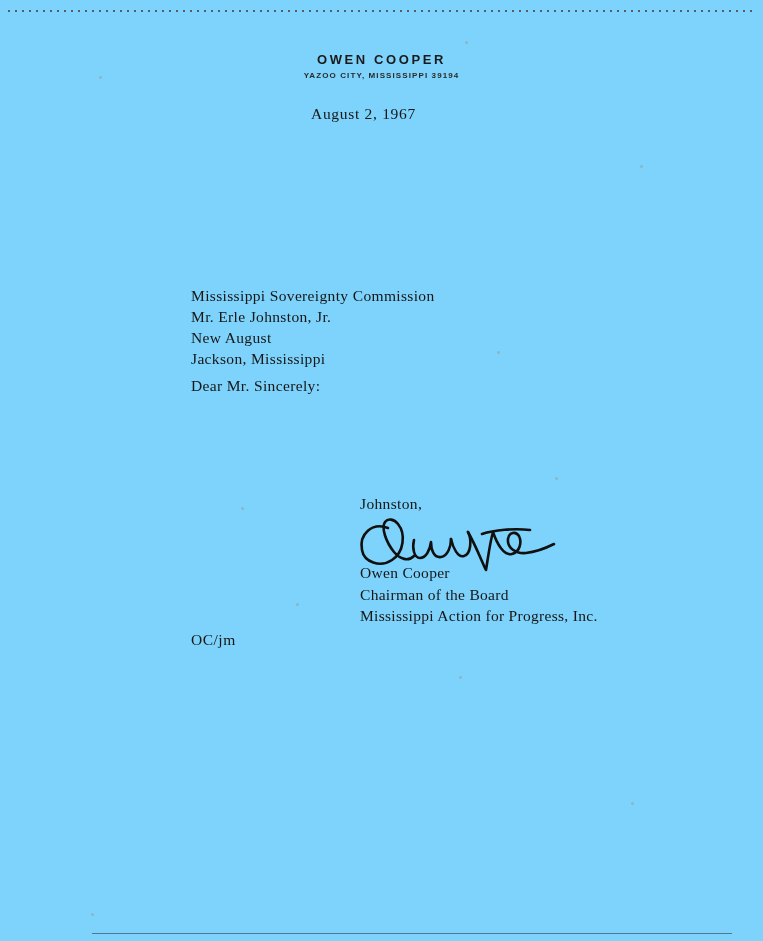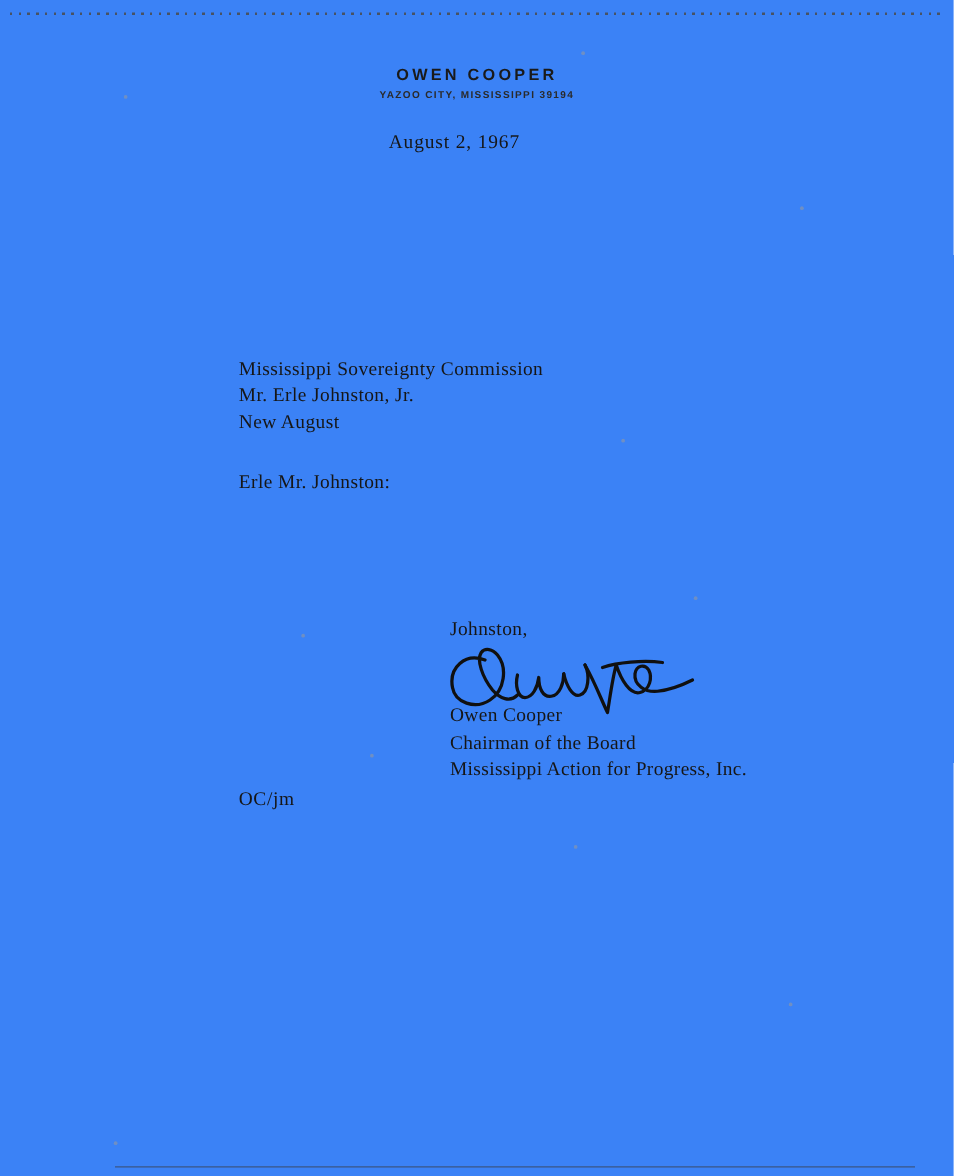--- a/index.html
+++ b/index.html
@@ -14,21 +14,21 @@
     overflow: hidden;
     font-family: "Liberation Serif", serif;
     color: #161616;
   }
 
   .page {
     position: absolute;
     left: 0; top: 0;
     width: 763px;
     height: 941px;
-    background: #3b82f6;
+    background: #7dd3fc;
   }
 
   
   .top-dots {
     position: absolute;
     left: 8px;
     top: 10px;
     width: 748px;
     height: 2px;
     background-image: repeating-linear-gradient(
@@ -171,23 +171,24 @@
     <div class="name">OWEN COOPER</div>
     <div class="addr">YAZOO CITY, MISSISSIPPI 39194</div>
   </div>
 
   <div class="date">August 2, 1967</div>
 
   <div class="recipient">
     <div>Mississippi Sovereignty Commission</div>
     <div>Mr. Erle Johnston, Jr.</div>
     <div>New August</div>
-  </div>
-
-  <div class="salutation">Erle Mr. Johnston:</div>
+    <div>Jackson, Mississippi</div>
+  </div>
+
+  <div class="salutation">Dear Mr. Sincerely:</div>
 
 
   <div class="closing">Johnston,</div>
 
   <div class="signature">
     <svg width="220" height="62" viewBox="0 0 220 62" aria-hidden="true">
       <g fill="none" stroke="#101010" stroke-width="2.6" stroke-linecap="round" stroke-linejoin="round">
         <path d="M34 16 C18 10, 5 22, 8 38 C10 50, 26 56, 38 48 C50 40, 52 22, 44 12 C40 7, 34 6, 31 10 C27 16, 32 30, 40 40 C46 47, 54 50, 60 44"></path>
         <path d="M60 28 C58 36, 60 46, 66 46 C72 46, 76 38, 77 30 C77 38, 80 46, 87 45 C94 44, 97 34, 97 27"></path>
         <path d="M97 27 C99 36, 104 46, 110 44 C117 42, 118 28, 114 20"></path>

